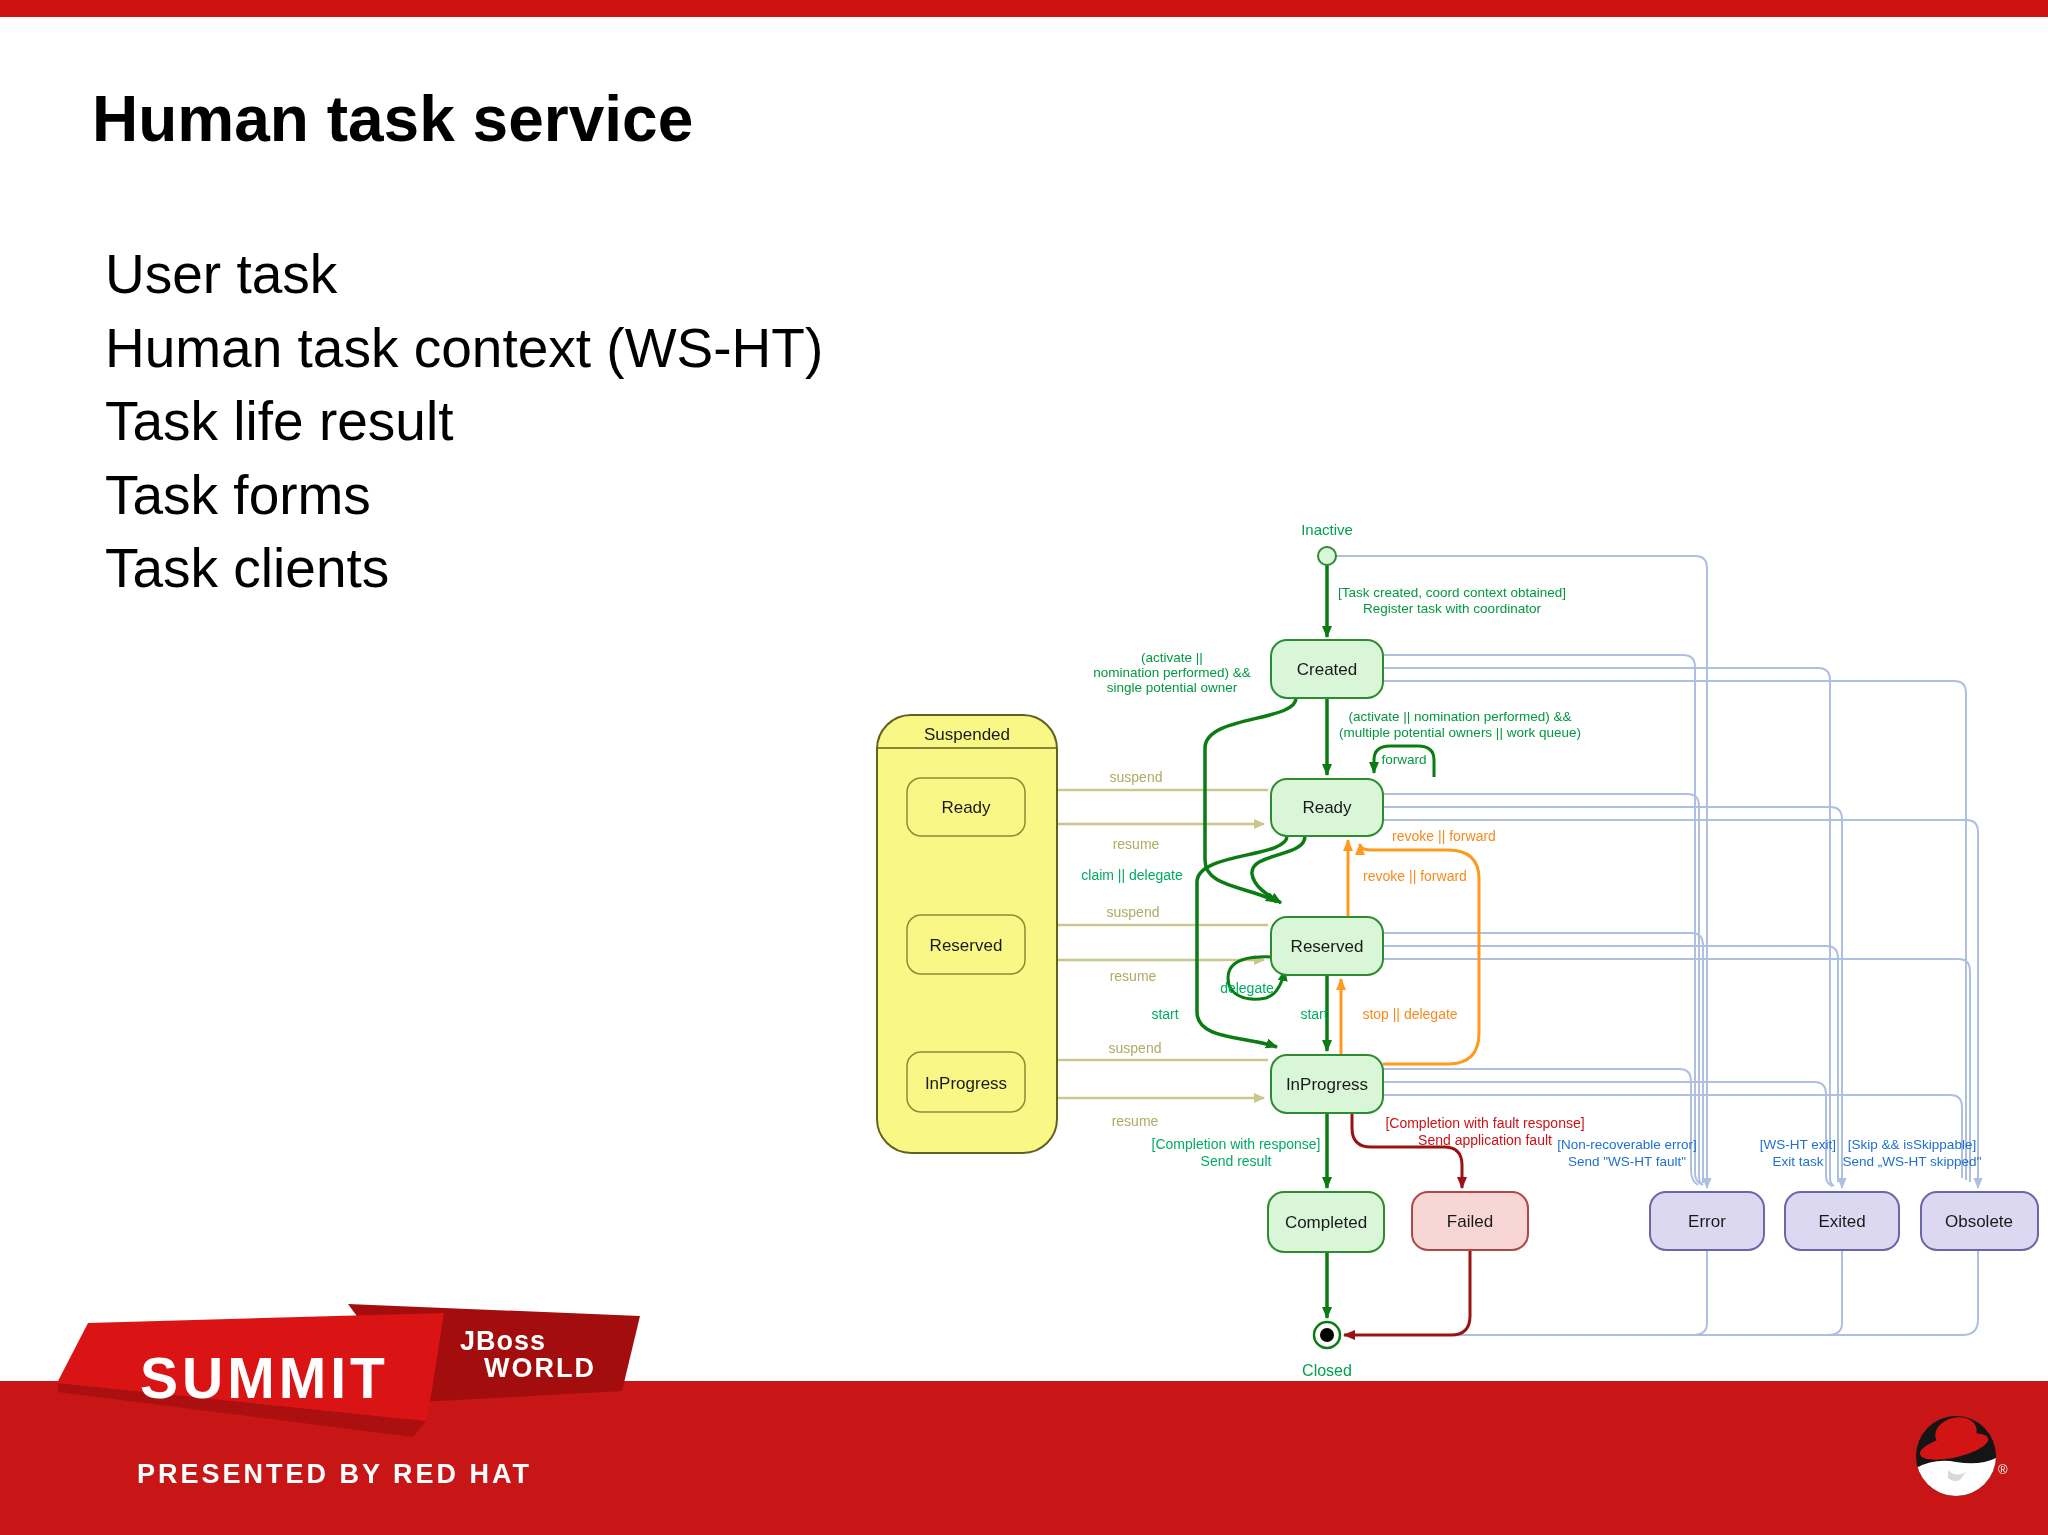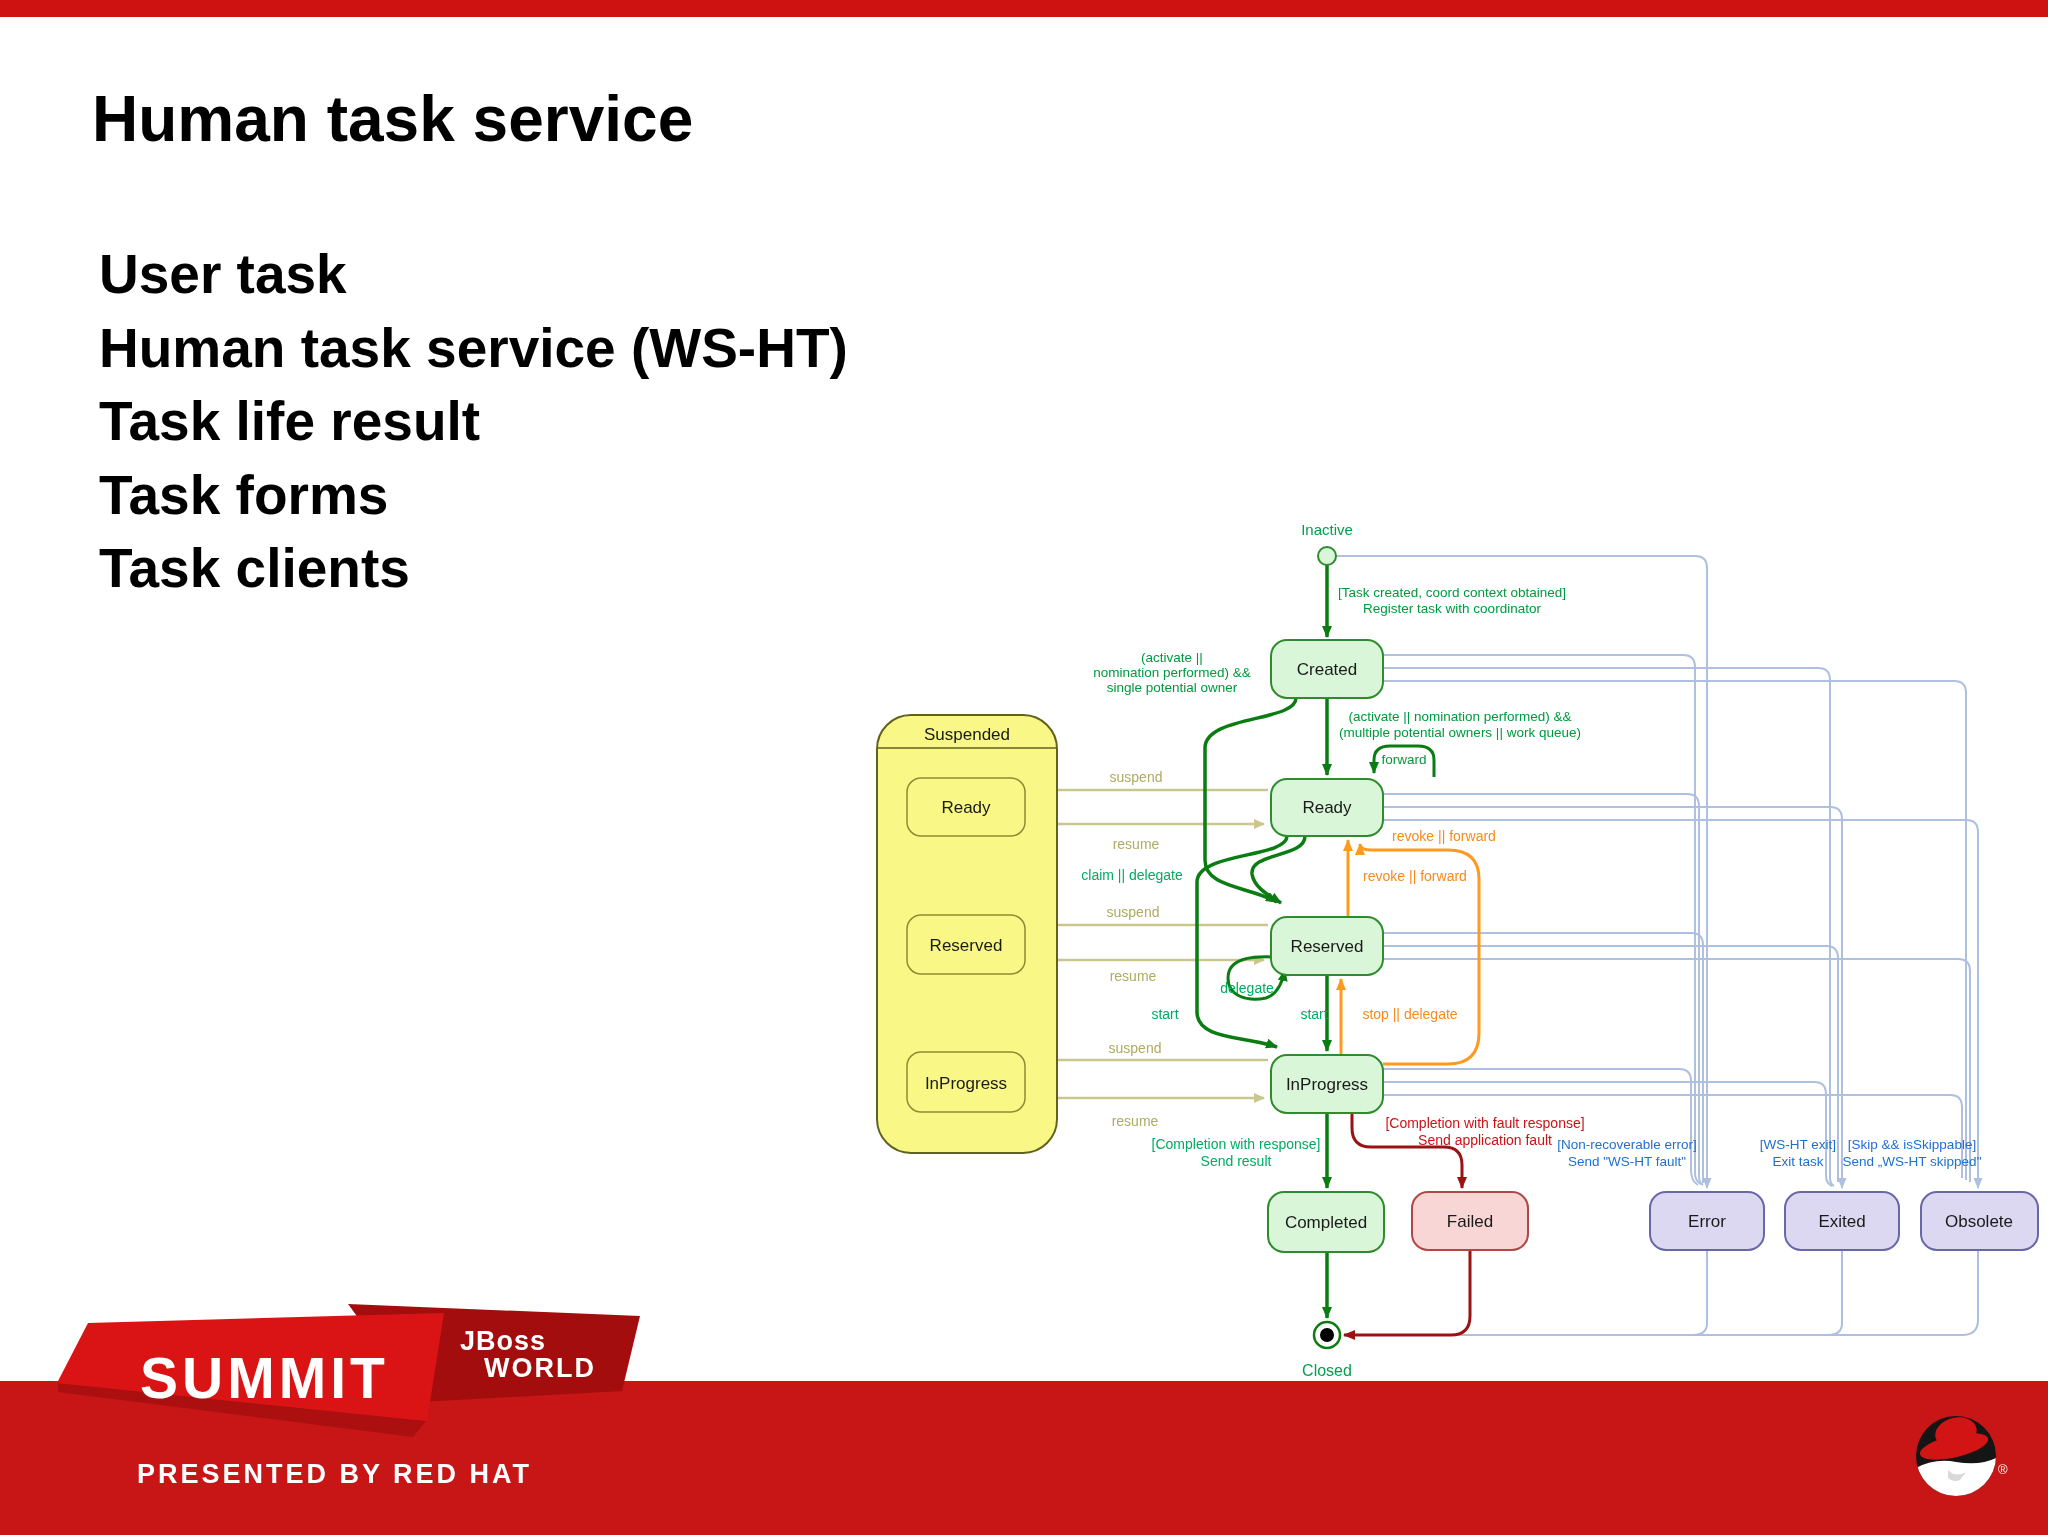--- a/index.html
+++ b/index.html
@@ -1,20 +1,20 @@
 <!DOCTYPE html>
 <html><head>
 <meta charset="utf-8">
 <style>
   html,body{margin:0;padding:0;background:#888;}
   .slide{position:relative;width:2048px;height:1535px;background:#ffffff;overflow:hidden;
          font-family:"Liberation Sans",sans-serif;}
   .topbar{position:absolute;left:0;top:0;width:2048px;height:17px;background:#ce1212;}
   .page-title{position:absolute;left:92px;top:82px;margin:0;font-size:64px;font-weight:bold;color:#000;}
-  .bullets{position:absolute;left:99px;top:238px;margin:0;padding:0;list-style:none;font-weight:bold;}
+  .bullets{position:absolute;left:105px;top:238px;margin:0;padding:0;list-style:none;}
   .bullets li{font-size:55px;line-height:73.5px;color:#000;white-space:nowrap;}
   svg.overlay{position:absolute;left:0;top:0;}
   svg text{font-family:"Liberation Sans",sans-serif;}
   .state-text{fill:#1a1a1a;font-size:17px;text-anchor:middle;}
   .state-name-green{fill:#00a04d;font-size:15px;text-anchor:middle;}
   .lbl-green{fill:#00993d;font-size:13.5px;text-anchor:middle;}
   .lbl-teal{fill:#00ab63;font-size:14px;text-anchor:middle;}
   .lbl-olive{fill:#aeab62;font-size:14px;text-anchor:middle;}
   .lbl-orange{fill:#f78a1d;font-size:14px;text-anchor:middle;}
   .lbl-red{fill:#cd1216;font-size:14px;text-anchor:middle;}
@@ -35,21 +35,21 @@
 </head>
 <body>
 
 <div class="slide">
   <div class="topbar"></div>
 
   <h1 class="page-title">Human task service</h1>
 
   <ul class="bullets">
     <li>User task</li>
-    <li>Human task service (WS-HT)</li>
+    <li>Human task context (WS-HT)</li>
     <li>Task life result</li>
     <li>Task forms</li>
     <li>Task clients</li>
   </ul>
 
   <svg class="overlay" width="2048" height="1535" viewBox="0 0 2048 1535">
     <defs>
       <marker id="aG" markerUnits="userSpaceOnUse" markerWidth="14" markerHeight="12" refX="11" refY="5" orient="auto">
           <path d="M0,0 L12,5 L0,10 z" fill="#0a7c12"></path>
         </marker>

